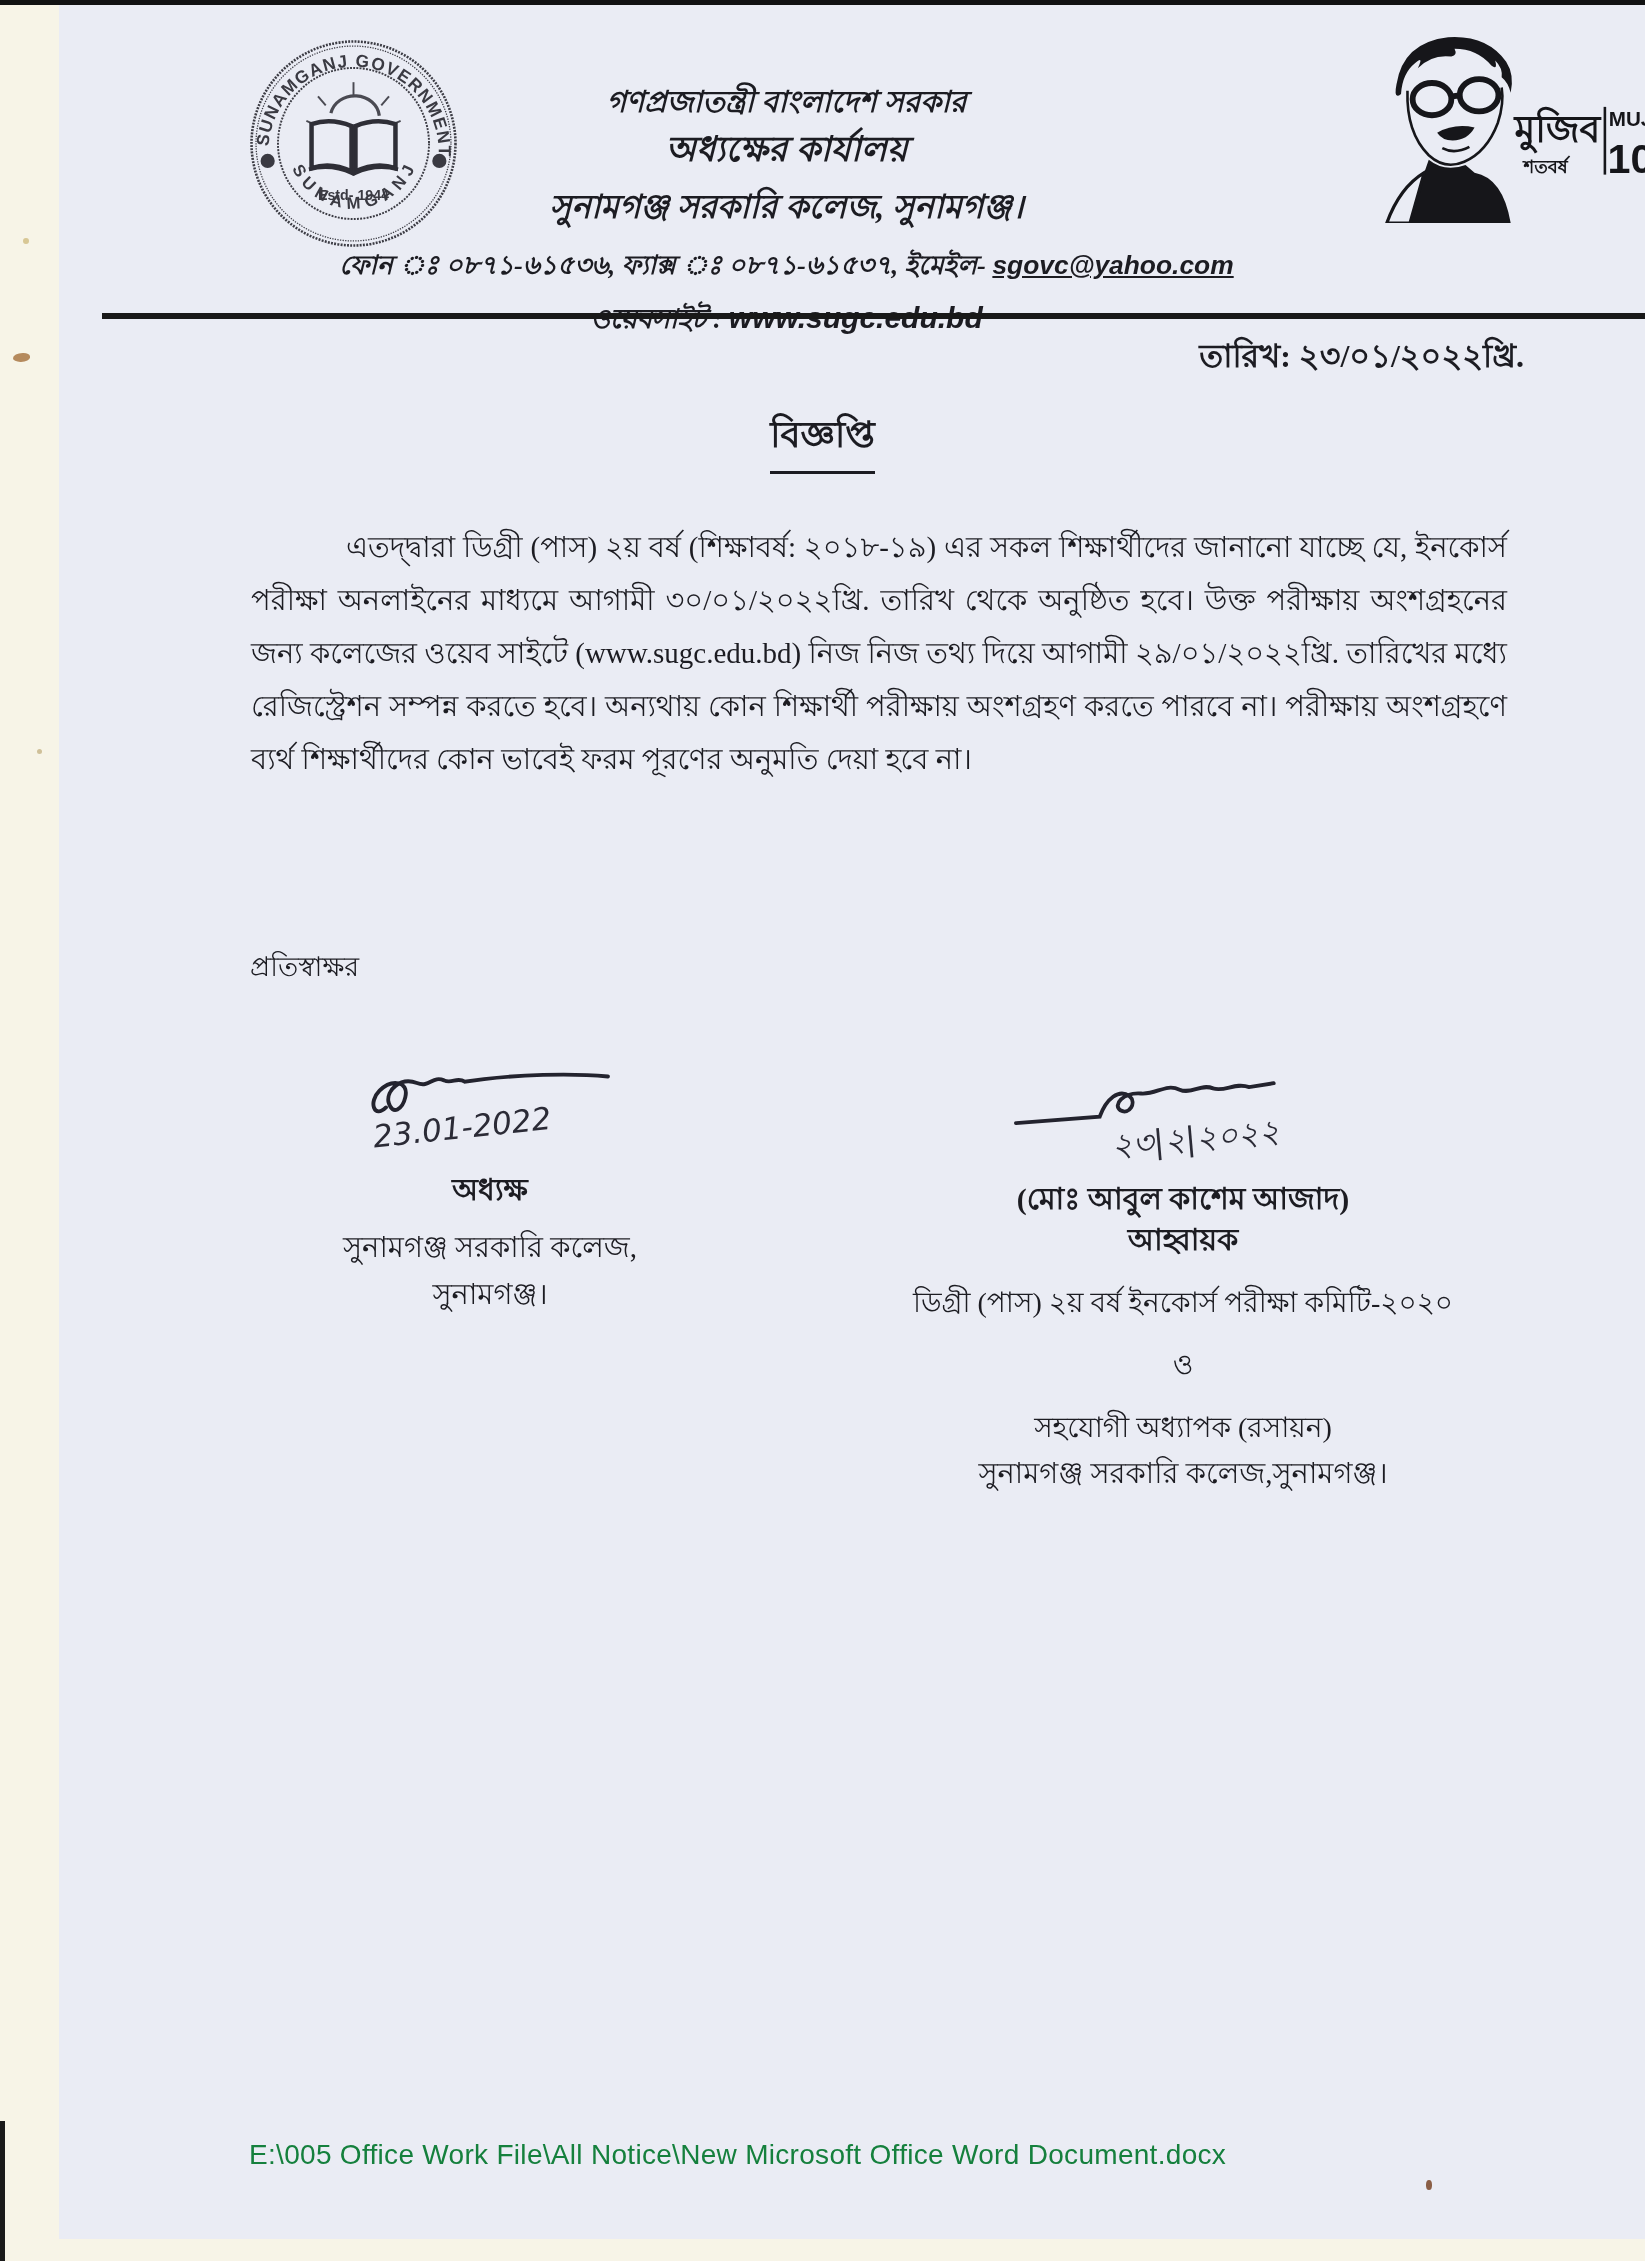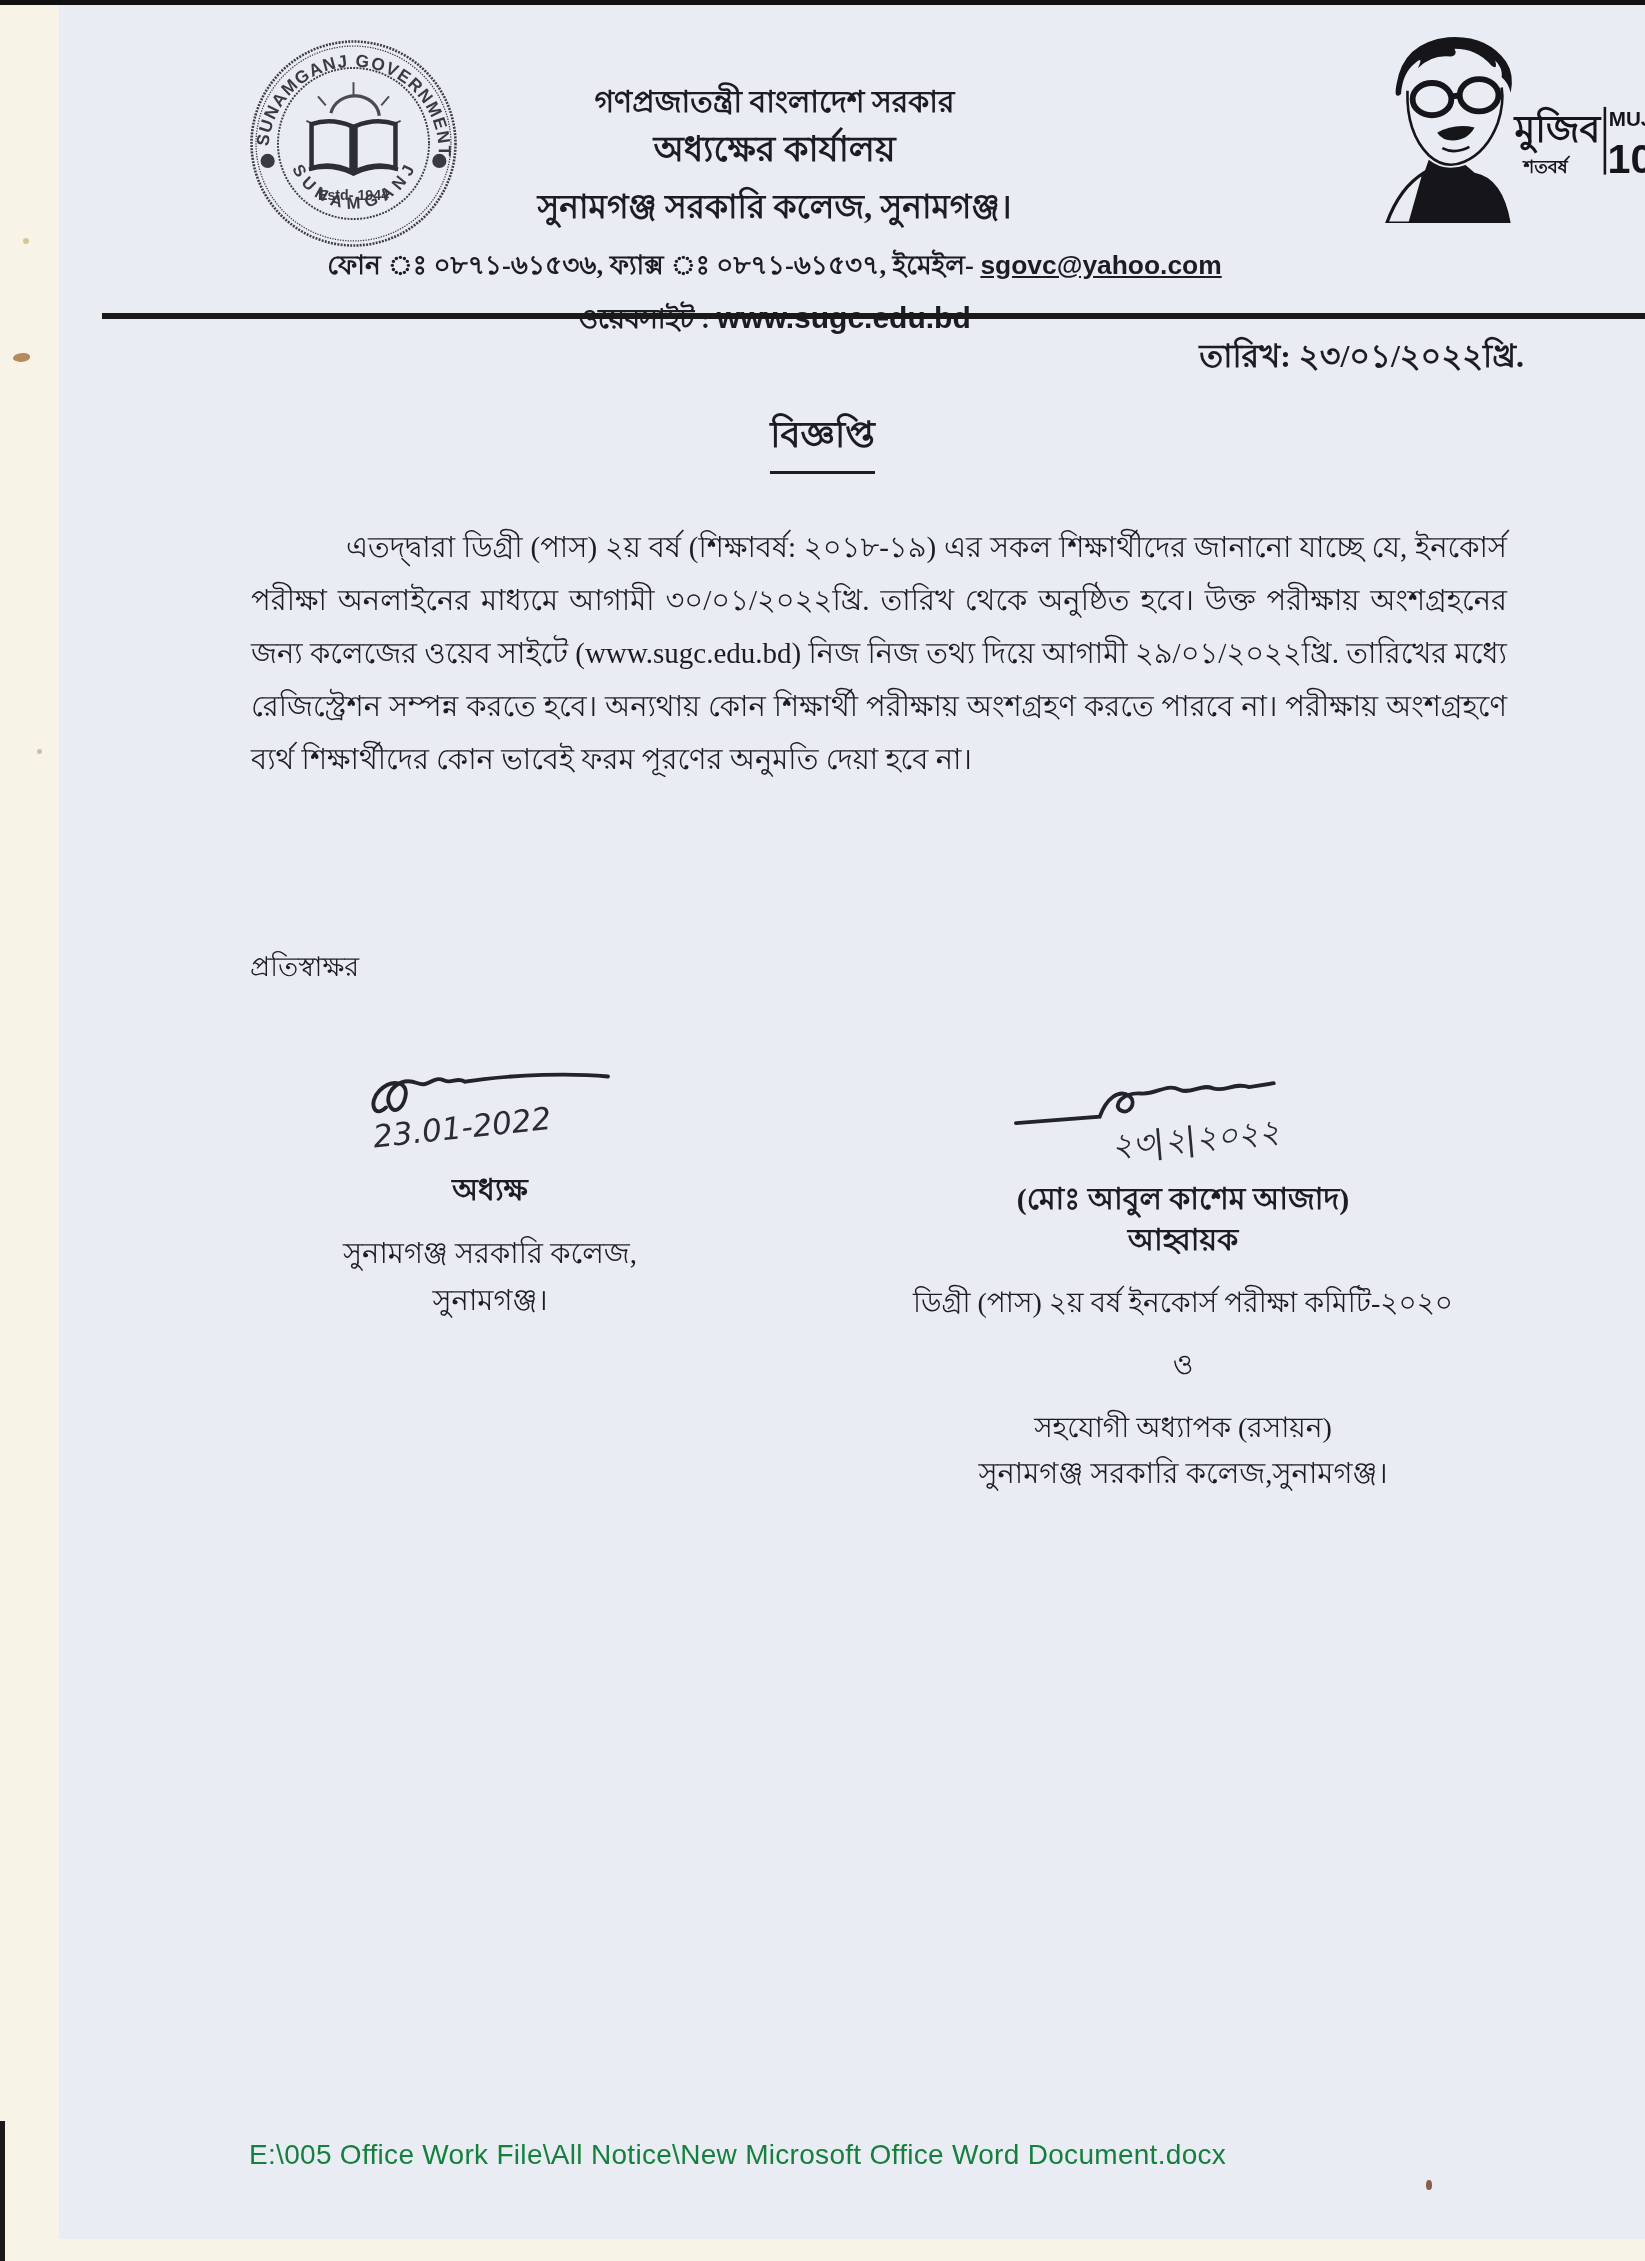--- a/index.html
+++ b/index.html
@@ -13,22 +13,22 @@
   }
   
   .edge-top{position:absolute;left:0;top:0;width:100%;height:5.2px;background:#121212;}
   .edge-left-cream{position:absolute;left:0;top:5.2px;width:59px;height:2256px;background:#f7f4e7;}
   .edge-bottom-cream{position:absolute;left:0;top:2239px;width:100%;height:22px;background:#f7f4e7;}
   .edge-left-dark{position:absolute;left:0;top:2121px;width:4.5px;height:141px;background:#1a1a1a;}
   .speck{position:absolute;border-radius:50%;}
 
   
   .head-center{
-    position:absolute;left:349px;top:83px;width:851px;
-    display:flex;flex-direction:column;align-items:center;text-align:center;
+    position:absolute;left:361px;top:83px;width:851px;
+    display:flex;flex-direction:column;align-items:center;text-align:center;font-style:italic;
   }
   .govt-line{font-size:30px;font-weight:bold;line-height:1.25;}
   .office-line{font-size:35px;font-weight:bold;line-height:1.3;margin-top:6.4px;}
   .college-line{font-size:33px;font-weight:bold;line-height:1.3;margin-top:14px;}
   .contact-line{font-size:26.4px;font-weight:bold;margin-top:15.5px;white-space:nowrap;}
   .contact-line .email{text-decoration:underline;font-family:"Liberation Sans","DejaVu Sans",sans-serif;}
   .website-line{font-size:27px;font-weight:bold;margin-top:9px;}
   .website-line .site{font-family:"Liberation Sans","DejaVu Sans",sans-serif;font-size:30px;}
 
   .seal{position:absolute;left:247px;top:37px;width:213px;height:213px;}
@@ -52,21 +52,21 @@
     font-size:29px;line-height:1.83;text-align:justify;text-indent:95px;
     margin:0;
   }
   .countersign{position:absolute;left:250px;top:946px;font-size:27px;}
 
   .sig-block{position:absolute;display:flex;flex-direction:column;align-items:center;text-align:center;}
   .sig-left{left:303px;top:1057px;width:374px;}
   .sig-right{left:851px;top:1060px;width:664px;}
   .sig-svg{display:block;}
   .sig-bold{font-size:30px;font-weight:bold;line-height:1.25;margin-top:3.9px;}
-  .sig-reg{font-size:29px;line-height:1.3;margin-top:27px;}
+  .sig-reg{font-size:29px;line-height:1.3;margin-top:21px;}
   .sig-reg2{font-size:29px;line-height:1.3;margin-top:9px;}
   .sig-small{font-size:28px;line-height:1.3;margin-top:26px;}
 
   .footer-path{
     position:absolute;left:249px;top:2139px;
     font-family:"Liberation Sans","DejaVu Sans",sans-serif;
     font-size:28px;color:#15803d;letter-spacing:0.3px;
   }
 </style>
 </head>

